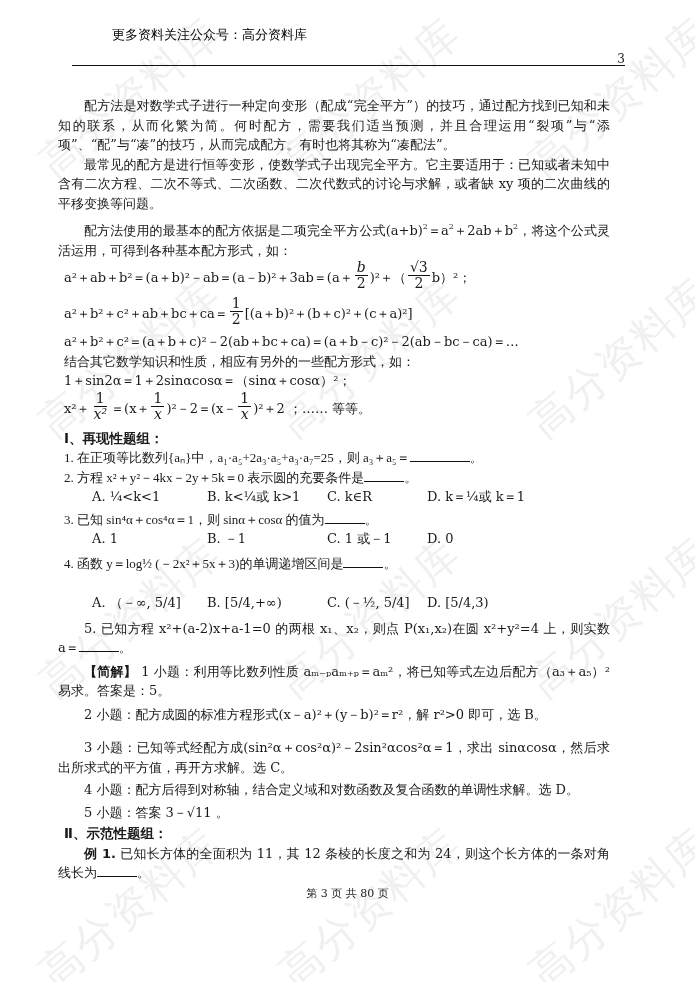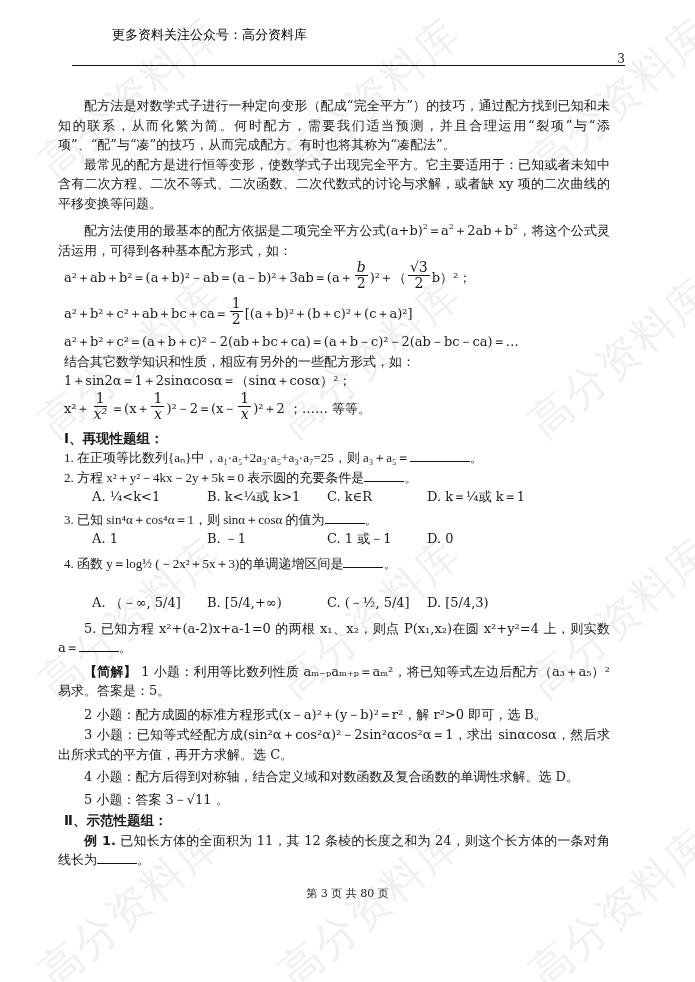--- a/index.html
+++ b/index.html
@@ -138,21 +138,21 @@
     <span style="width:115px">A. （－∞, 5/4]</span>
     <span style="width:120px">B. [5/4,+∞)</span>
     <span style="width:100px">C. (－½, 5/4]</span>
     <span>D. [5/4,3)</span>
   </div>
 
   <p class="para" style="margin-top:6px"><span>5. 已知方程 x²+(a-2)x+a-1=0 的两根 x₁、x₂，则点 P(x₁,x₂)在圆 x²+y²=4 上，则实数 a＝</span><span class="blank"></span><span>。</span></p>
 
   <p class="para" style="margin-top:4px"><span class="bold">【简解】</span> <span>1 小题：利用等比数列性质 aₘ₋ₚaₘ₊ₚ＝aₘ²，将已知等式左边后配方（a₃＋a₅）²易求。答案是：5。</span></p>
   <p class="para" style="margin-top:4px">2 小题：配方成圆的标准方程形式(x－a)²＋(y－b)²＝r²，解 r²&gt;0 即可，选 B。</p>
-  <p class="para" style="margin-top:1px">3 小题：已知等式经配方成(sin²α＋cos²α)²－2sin²αcos²α＝1，求出 sinαcosα，然后求出所求式的平方值，再开方求解。选 C。</p>
+  <p class="para" style="margin-top:14px">3 小题：已知等式经配方成(sin²α＋cos²α)²－2sin²αcos²α＝1，求出 sinαcosα，然后求出所求式的平方值，再开方求解。选 C。</p>
   <p class="para" style="margin-top:3px">4 小题：配方后得到对称轴，结合定义域和对数函数及复合函数的单调性求解。选 D。</p>
   <p class="para" style="margin-top:3px">5 小题：答案 3－√11 。</p>
 
   <div class="section">Ⅱ、示范性题组：</div>
   <p class="para"><span class="bold">例 1.</span> <span>已知长方体的全面积为 11，其 12 条棱的长度之和为 24，则这个长方体的一条对角线长为</span><span class="blank"></span><span>。</span></p>
 </div>
 
 <div class="footer">第 3 页 共 80 页</div>
 
 </body></html>

